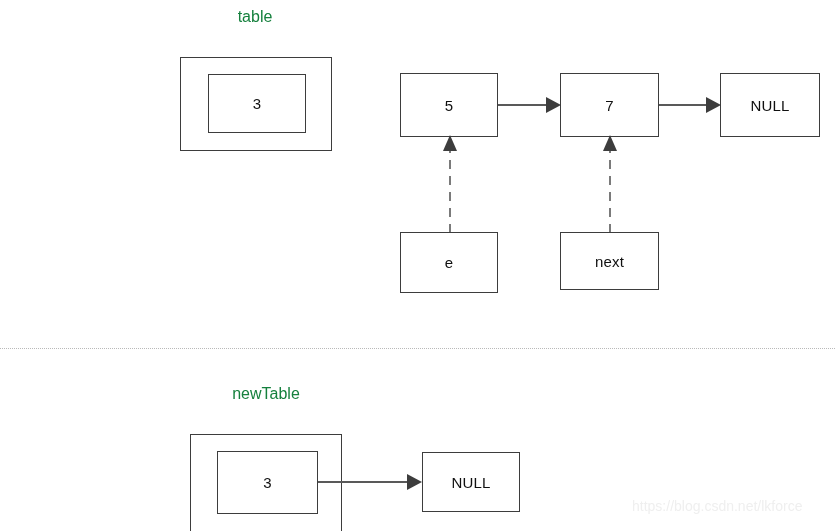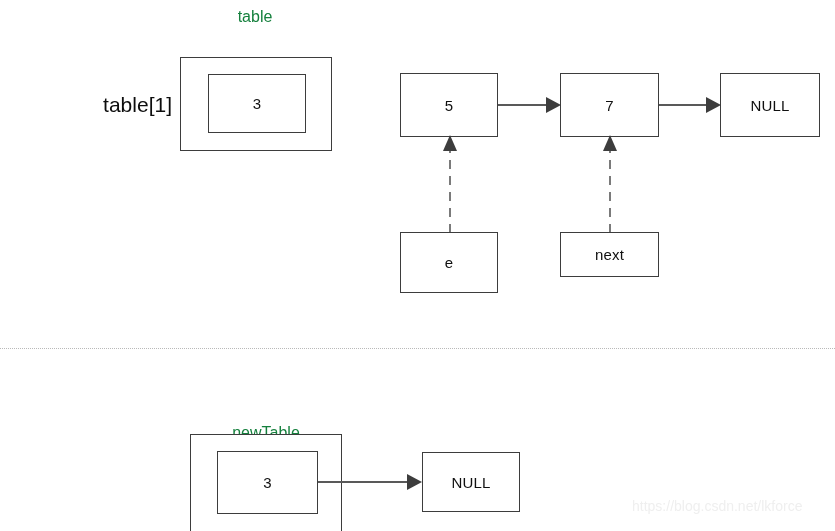--- a/index.html
+++ b/index.html
@@ -94,21 +94,20 @@
     user-select: none;
   }
 </style>
 </head>
 <body>
 
 <div id="canvas">
 
   <div class="group-title" style="left:195px; top:8px; width:120px;">table</div>
 
-  <div class="side-label" style="left:20px; top:93px; width:152px;">table[1]</div>
 
   <div class="outer-box" style="left:180px; top:57px; width:152px; height:94px;"></div>
   <div class="inner-box" style="left:208px; top:74px; width:98px; height:59px;">3</div>
 
   <div class="node-box" style="left:400px; top:73px; width:98px; height:64px;">5</div>
   <div class="node-box" style="left:560px; top:73px; width:99px; height:64px;">7</div>
   <div class="node-box" style="left:720px; top:73px; width:100px; height:64px;">NULL</div>
 
   <svg class="connector" style="left:498px; top:92px;" width="64" height="26" viewBox="0 0 64 26">
     <line x1="0" y1="13" x2="50" y2="13" stroke="#595959" stroke-width="2"></line>
@@ -124,25 +123,25 @@
     <line x1="11" y1="98" x2="11" y2="14" stroke="#7a7a7a" stroke-width="2" stroke-dasharray="9,7"></line>
     <polygon points="11,0 18,16 4,16" fill="#3d3d3d"></polygon>
   </svg>
 
   <svg class="connector" style="left:599px; top:135px;" width="22" height="98" viewBox="0 0 22 98">
     <line x1="11" y1="98" x2="11" y2="14" stroke="#7a7a7a" stroke-width="2" stroke-dasharray="9,7"></line>
     <polygon points="11,0 18,16 4,16" fill="#3d3d3d"></polygon>
   </svg>
 
   <div class="node-box" style="left:400px; top:232px; width:98px; height:61px;">e</div>
-  <div class="node-box" style="left:560px; top:232px; width:99px; height:45px;">next</div>
+  <div class="node-box" style="left:560px; top:232px; width:99px; height:58px;">next</div>
 
   <div class="divider" style="top:348px;"></div>
 
-  <div class="group-title" style="left:196px; top:385px; width:140px;margin-top:39px;">newTable</div>
+  <div class="group-title" style="left:196px; top:385px; width:140px;">newTable</div>
 
 
   <div class="outer-box" style="left:190px; top:434px; width:152px; height:100px;"></div>
   <div class="inner-box" style="left:217px; top:451px; width:101px; height:63px;">3</div>
 
   <svg class="connector" style="left:318px; top:469px;" width="105" height="26" viewBox="0 0 105 26">
     <line x1="0" y1="13" x2="91" y2="13" stroke="#595959" stroke-width="2"></line>
     <polygon points="89,5 104,13 89,21" fill="#3d3d3d"></polygon>
   </svg>
 

